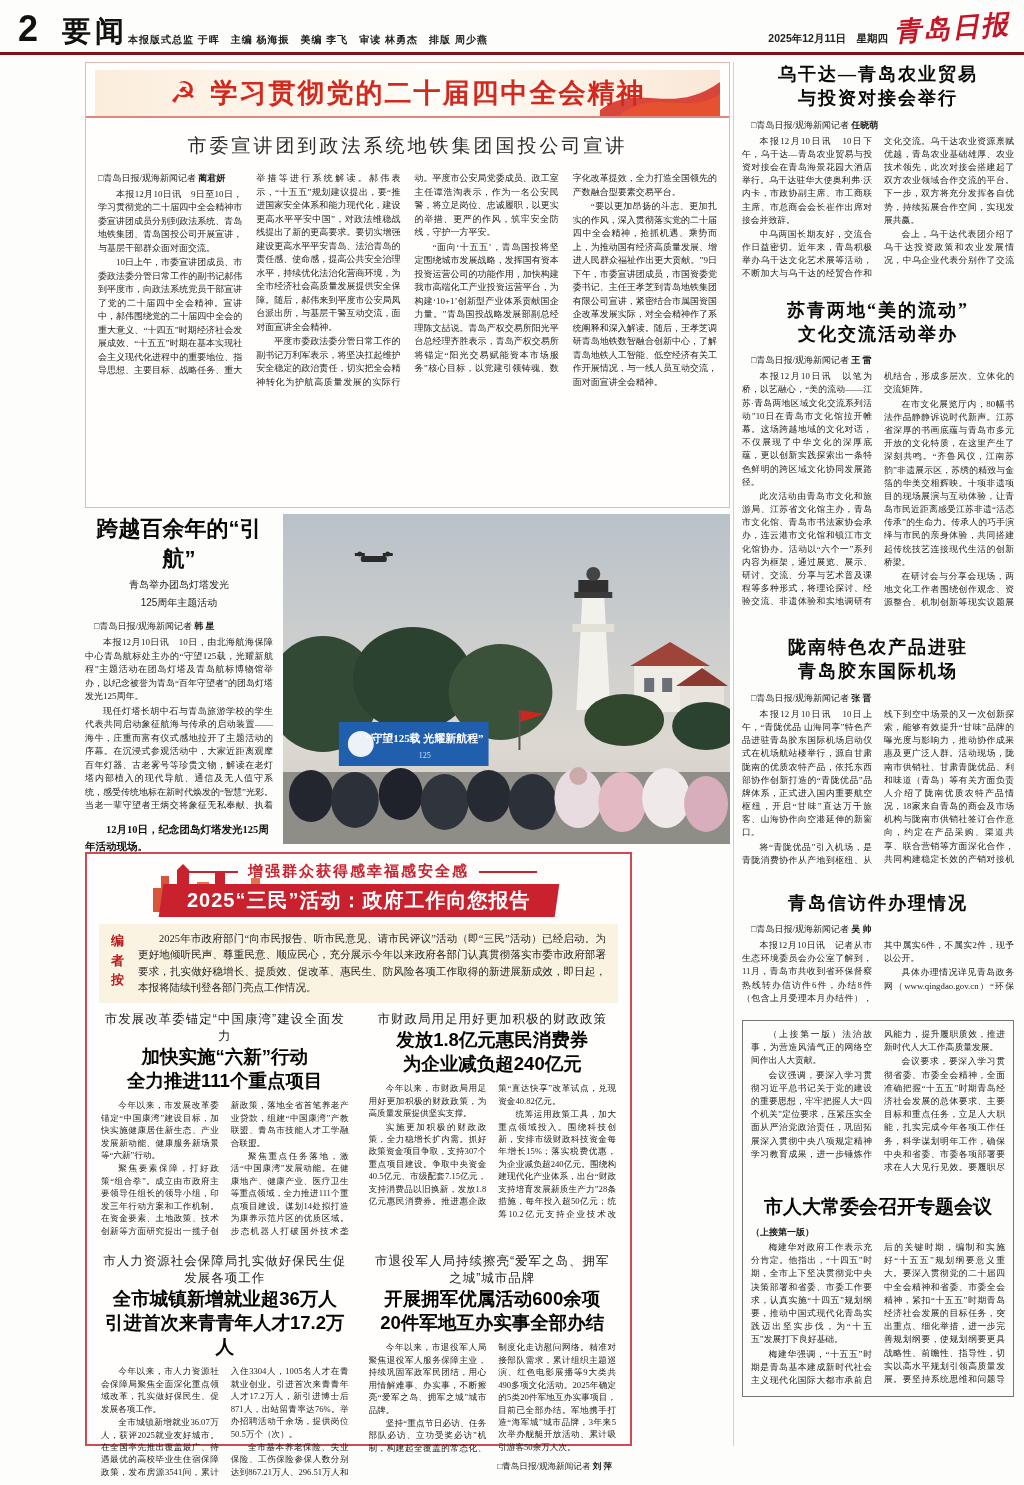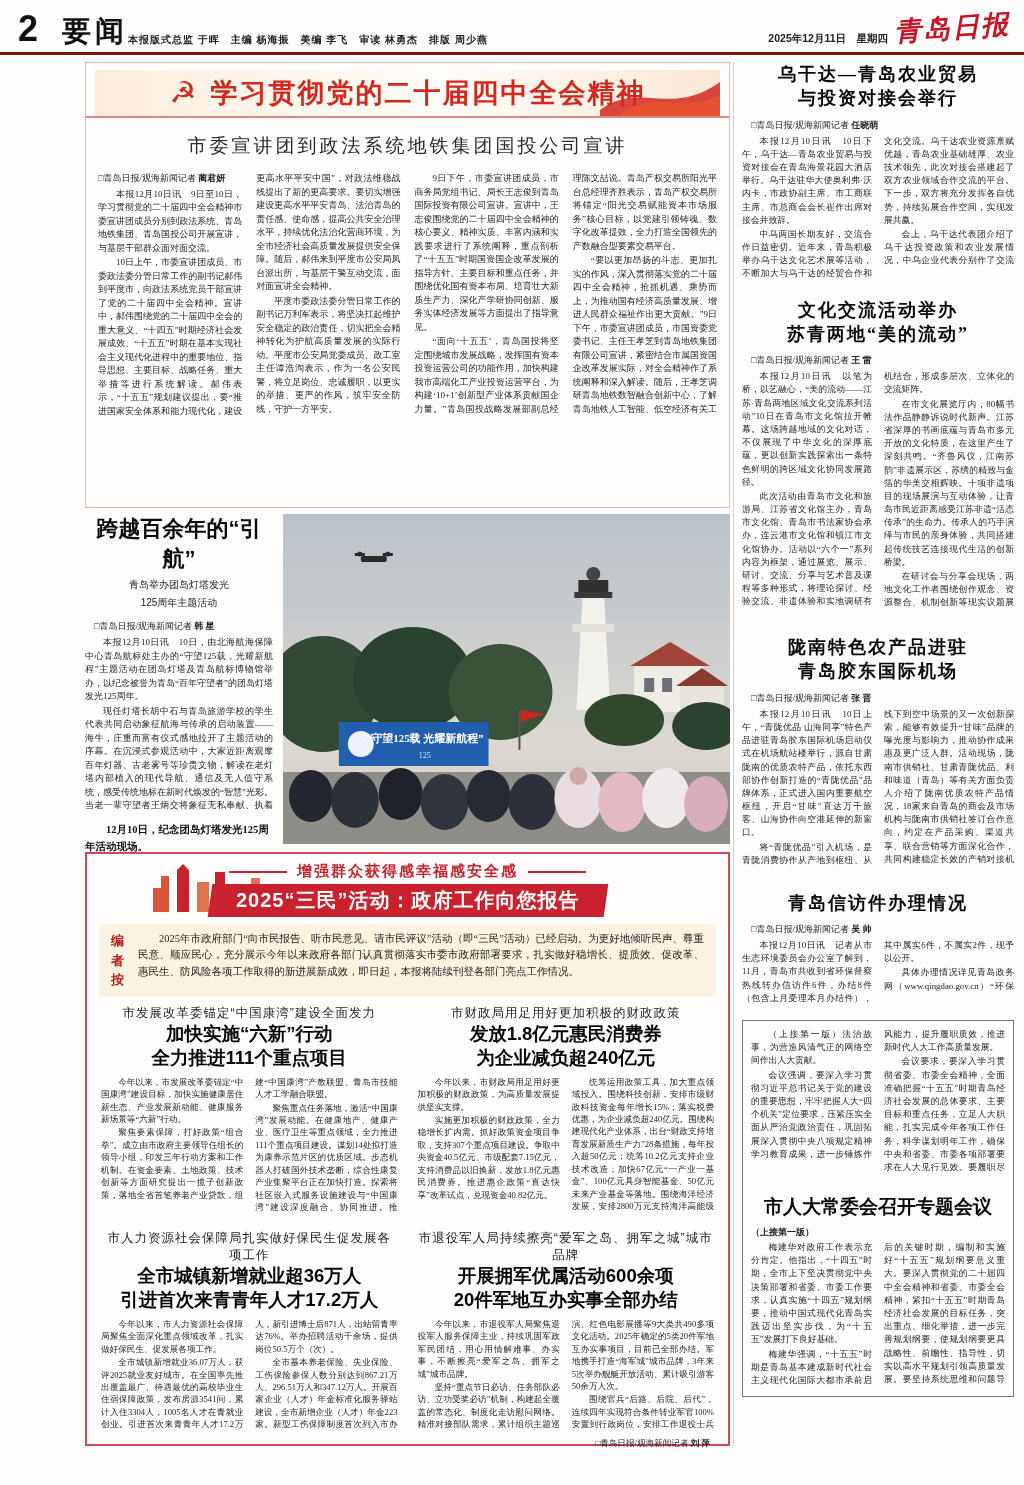--- a/index.html
+++ b/index.html
@@ -37,21 +37,21 @@
   .lh-wrap { position:absolute; left:85px; top:514px; width:645px; height:330px; display:flex; gap:10px;}
   .lh-left { width:188px; flex:none; }
   .lh-title { font-family:"Liberation Sans","DejaVu Sans",sans-serif; font-size:22px; font-weight:900; text-align:center; color:#0a0a0a;}
   .lh-sub { font-family:"Liberation Sans","DejaVu Sans",sans-serif; font-size:10px; text-align:center; margin-top:4px; color:#222;}
   .lh-byline { font-size:9px; margin:10px 0 3px; text-indent:1em;}
   .lh-body { font-size:9px; line-height:1.5; text-align:justify; height:176px; overflow:hidden;}
   .lh-caption { margin-top:10px; font-size:10.5px; font-weight:bold; line-height:1.6; text-indent:2em; color:#111;}
   .lh-photo { flex:1; position:relative; background:#f0abfc; overflow:hidden;}
 
   
-  .sm-box { position:absolute; left:85px; top:852px; width:645px; height:594px; border:2px solid #cf4a52; background:#fffefc;}
+  .sm-box { position:absolute; left:85px; top:852px; width:547px; height:594px; border:2px solid #cf4a52; background:#fffefc;}
   .sm-banner { position:relative; padding-top:8px; height:62px;}
   .sm-tagline { display:flex; align-items:center; justify-content:center; gap:10px;}
   .sm-tagline .dash { width:58px; height:2px; background:#c9222e;}
   .sm-tagline .tg { font-family:"Liberation Sans","DejaVu Sans",sans-serif; font-size:15px; font-weight:bold; color:#c9222e; letter-spacing:2px;}
   .sm-titlebar { width:fit-content; margin:3px auto 0; background:#c9222e; padding:3px 26px; transform:skewX(-8deg);}
   .sm-titlebar span { display:inline-block; transform:skewX(8deg); color:#fff; font-family:"Liberation Sans","DejaVu Sans",sans-serif; font-size:20px; font-weight:bold; letter-spacing:1px;}
   .sm-skyline { position:absolute; left:56px; top:6px; }
   .editor { margin:8px 12px; background:#faf3e1; padding:7px 12px; display:flex; gap:12px;}
   .editor .lbl { width:15px; flex:none; font-family:"Liberation Sans","DejaVu Sans",sans-serif; font-weight:bold; font-size:13px; line-height:1.5; word-break:break-all; color:#b91c1c;}
   .editor .note { font-size:10.5px; line-height:1.55; text-align:justify; text-indent:2em; color:#222;}
@@ -102,21 +102,20 @@
     <div class="lead-kicker">市委宣讲团到政法系统地铁集团国投公司宣讲</div>
     <div class="lead-body">
       <div class="lead-byline">
         <span>□青岛日报/观海新闻记者</span>
         <b class="rep">蔺君妍</b>
       </div>
       <div>
           <p class="para">本报12月10日讯　9日至10日，学习贯彻党的二十届四中全会精神市委宣讲团成员分别到政法系统、青岛地铁集团、青岛国投公司开展宣讲，与基层干部群众面对面交流。</p>
           <p class="para">10日上午，市委宣讲团成员、市委政法委分管日常工作的副书记郝伟到平度市，向政法系统党员干部宣讲了党的二十届四中全会精神。宣讲中，郝伟围绕党的二十届四中全会的重大意义、“十四五”时期经济社会发展成效、“十五五”时期在基本实现社会主义现代化进程中的重要地位、指导思想、主要目标、战略任务、重大举措等进行系统解读。郝伟表示，“十五五”规划建议提出，要“推进国家安全体系和能力现代化，建设更高水平平安中国”，对政法维稳战线提出了新的更高要求。要切实增强建设更高水平平安青岛、法治青岛的责任感、使命感，提高公共安全治理水平，持续优化法治化营商环境，为全市经济社会高质量发展提供安全保障。随后，郝伟来到平度市公安局凤台派出所，与基层干警互动交流，面对面宣讲全会精神。</p>
           <p class="para">平度市委政法委分管日常工作的副书记万利军表示，将坚决扛起维护安全稳定的政治责任，切实把全会精神转化为护航高质量发展的实际行动。平度市公安局党委成员、政工室主任谭浩淘表示，作为一名公安民警，将立足岗位、忠诚履职，以更实的举措、更严的作风，筑牢安全防线，守护一方平安。</p>
-          <p class="para">9日下午，市委宣讲团成员，市商务局党组书记、局长王志俊到青岛国际投资有限公司宣讲。宣讲中，王志俊围绕党的二十届四中全会精神的核心要义、精神实质、丰富内涵和实践要求进行了系统阐释，重点剖析了“十五五”时期国资国企改革发展的指导方针、主要目标和重点任务，并围绕优化国有资本布局、培育壮大新质生产力、深化产学研协同创新、服务实体经济发展等方面提出了指导意见。</p>
           <p class="para">“面向‘十五五’，青岛国投将坚定围绕城市发展战略，发挥国有资本投资运营公司的功能作用，加快构建我市高端化工产业投资运营平台，为构建‘10+1’创新型产业体系贡献国企力量。”青岛国投战略发展部副总经理陈文喆说。青岛产权交易所阳光平台总经理齐胜表示，青岛产权交易所将锚定“阳光交易赋能资本市场服务”核心目标，以党建引领铸魂、数字化改革提效，全力打造全国领先的产数融合型要素交易平台。</p>
           <p class="para">“要以更加昂扬的斗志、更加扎实的作风，深入贯彻落实党的二十届四中全会精神，抢抓机遇、乘势而上，为推动国有经济高质量发展、增进人民群众福祉作出更大贡献。”9日下午，市委宣讲团成员，市国资委党委书记、主任王孝芝到青岛地铁集团有限公司宣讲，紧密结合市属国资国企改革发展实际，对全会精神作了系统阐释和深入解读。随后，王孝芝调研青岛地铁数智融合创新中心，了解青岛地铁人工智能、低空经济有关工作开展情况，与一线人员互动交流，面对面宣讲全会精神。</p>
         </div>
     </div>
   </div>
 
   <div class="lh-wrap">
     <div class="lh-left">
       <div class="lh-title">跨越百余年的“引航”</div>
       <div class="lh-sub">青岛举办团岛灯塔发光</div>
@@ -294,22 +293,22 @@
         <b class="rep">任晓萌</b>
       </div>
       <div class="r-body" style="height:150px">
           <p class="para">本报12月10日讯　10日下午，乌干达—青岛农业贸易与投资对接会在青岛海景花园大酒店举行。乌干达驻华大使奥利弗·沃内卡，市政协副主席、市工商联主席、市总商会会长崔作出席对接会并致辞。</p>
           <p class="para">中乌两国长期友好，交流合作日益密切。近年来，青岛积极举办乌干达文化艺术展等活动，不断加大与乌干达的经贸合作和文化交流。乌干达农业资源禀赋优越，青岛农业基础雄厚、农业技术领先，此次对接会搭建起了双方农业领域合作交流的平台。下一步，双方将充分发挥各自优势，持续拓展合作空间，实现发展共赢。</p>
           <p class="para">会上，乌干达代表团介绍了乌干达投资政策和农业发展情况，中乌企业代表分别作了交流推介，并初步达成了一系列合作意向。</p>
         </div>
     </div>
 
     <div class="r-art">
+      <div class="r-head">苏青两地“美的流动”</div>
       <div class="r-head">文化交流活动举办</div>
-      <div class="r-head">苏青两地“美的流动”</div>
       <div class="r-byline">
         <span>□青岛日报/观海新闻记者</span>
         <b class="rep">王 雷</b>
       </div>
       <div class="r-body" style="height:252px">
           <p class="para">本报12月10日讯　以笔为桥，以艺融心，“美的流动——江苏·青岛两地区域文化交流系列活动”10日在青岛市文化馆拉开帷幕。这场跨越地域的文化对话，不仅展现了中华文化的深厚底蕴，更以创新实践探索出一条特色鲜明的跨区域文化协同发展路径。</p>
           <p class="para">此次活动由青岛市文化和旅游局、江苏省文化馆主办，青岛市文化馆、青岛市书法家协会承办，连云港市文化馆和镇江市文化馆协办。活动以“六个一”系列内容为框架，通过展览、展示、研讨、交流、分享与艺术普及课程等多种形式，将理论探讨、经验交流、非遗体验和实地调研有机结合，形成多层次、立体化的交流矩阵。</p>
           <p class="para">在市文化展览厅内，80幅书法作品静静诉说时代新声。江苏省深厚的书画底蕴与青岛市多元开放的文化特质，在这里产生了深刻共鸣。“齐鲁风仪，江南苏韵”非遗展示区，苏绣的精致与金箔的华美交相辉映。十项非遗项目的现场展演与互动体验，让青岛市民近距离感受江苏非遗“活态传承”的生命力。传承人的巧手演绎与市民的亲身体验，共同搭建起传统技艺连接现代生活的创新桥梁。</p>
           <p class="para">在研讨会与分享会现场，两地文化工作者围绕创作观念、资源整合、机制创新等现实议题展开深入探讨。从艺术普及到公共文化服务，从文化志愿者队伍建设到行业发展规划，每一场对话都凝聚着对新时代文化使命的深刻思考。</p>
         </div>

